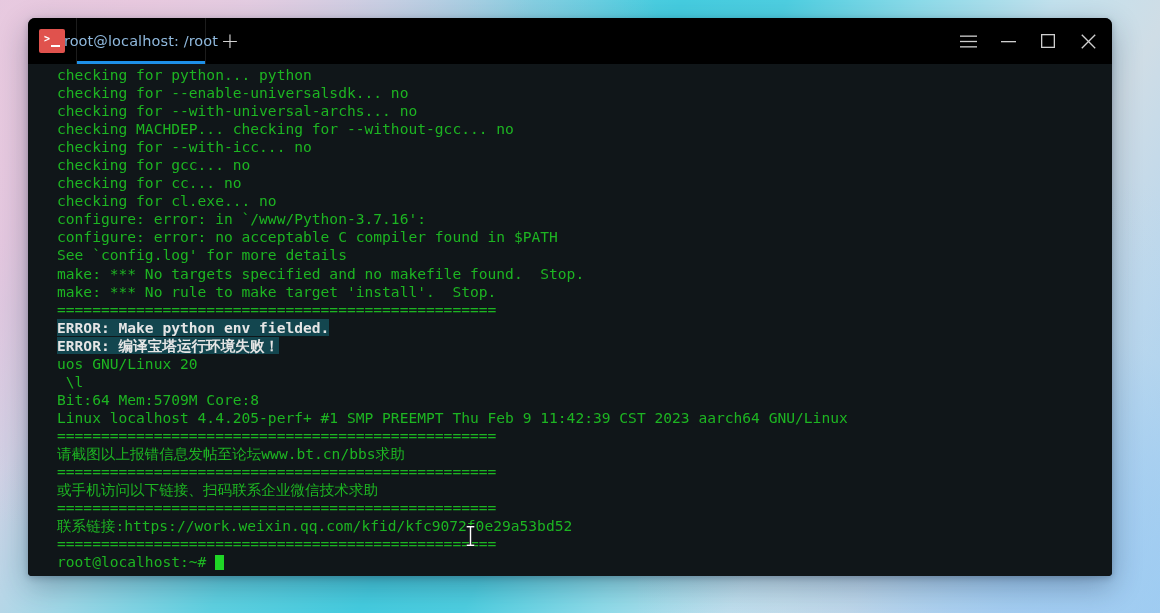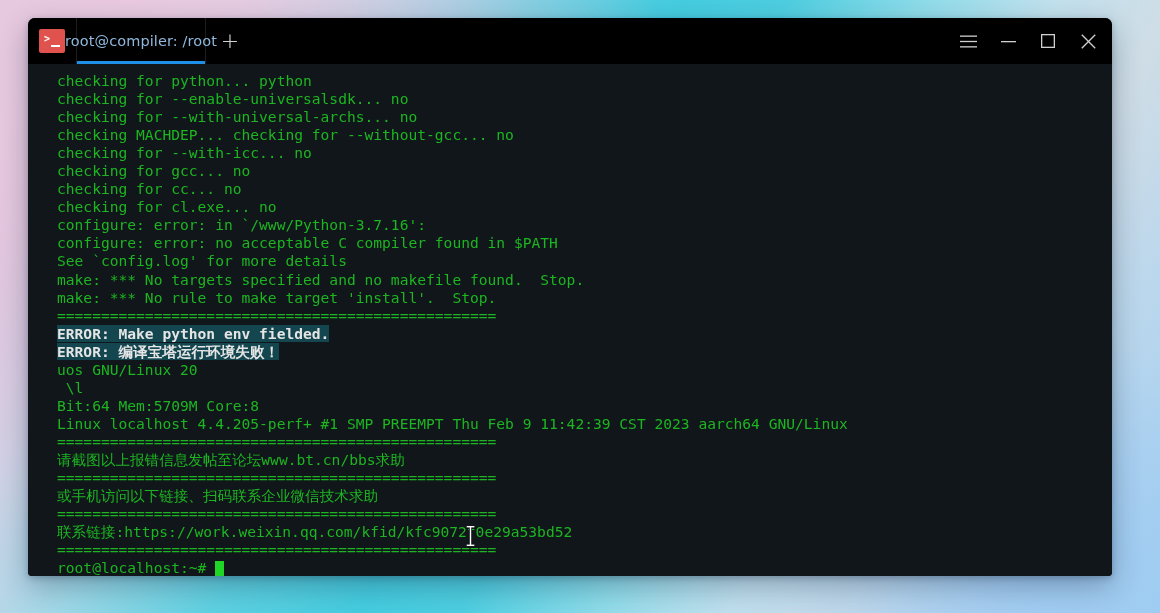--- a/index.html
+++ b/index.html
@@ -171,21 +171,21 @@
     cursor: pointer;
   }
   .wc svg { display: block; }
 
   
   #terminal-body {
     flex: 1;
     background: #101619;
     position: relative;
     overflow: hidden;
-    padding: 8px 0 0 0;
+    padding: 2px 0 0 0;
   }
 
   #screen {
     font-family: "DejaVu Sans Mono", monospace;
     font-size: 14.6px;
     line-height: 18.05px;
     color: #1db522;
     padding: 0 0 0 29px;
     white-space: pre;
   }
@@ -235,21 +235,21 @@
 
     <div class="app-icon-wrap">
       <div class="app-icon">
         <span class="chev">&gt;</span>
         <span class="ul"></span>
       </div>
     </div>
 
     <div id="tabstrip">
       <div class="tab active">
-        <span class="tab-label">root@compiler: /root</span>
+        <span class="tab-label">root@localhost: /root</span>
       </div>
     </div>
 
     <div id="newtab-btn">+</div>
 
     <div id="titlebar-spacer"></div>
 
     <div id="window-controls">
       <div class="wc">
         <svg width="17" height="13" viewBox="0 0 17 13">

